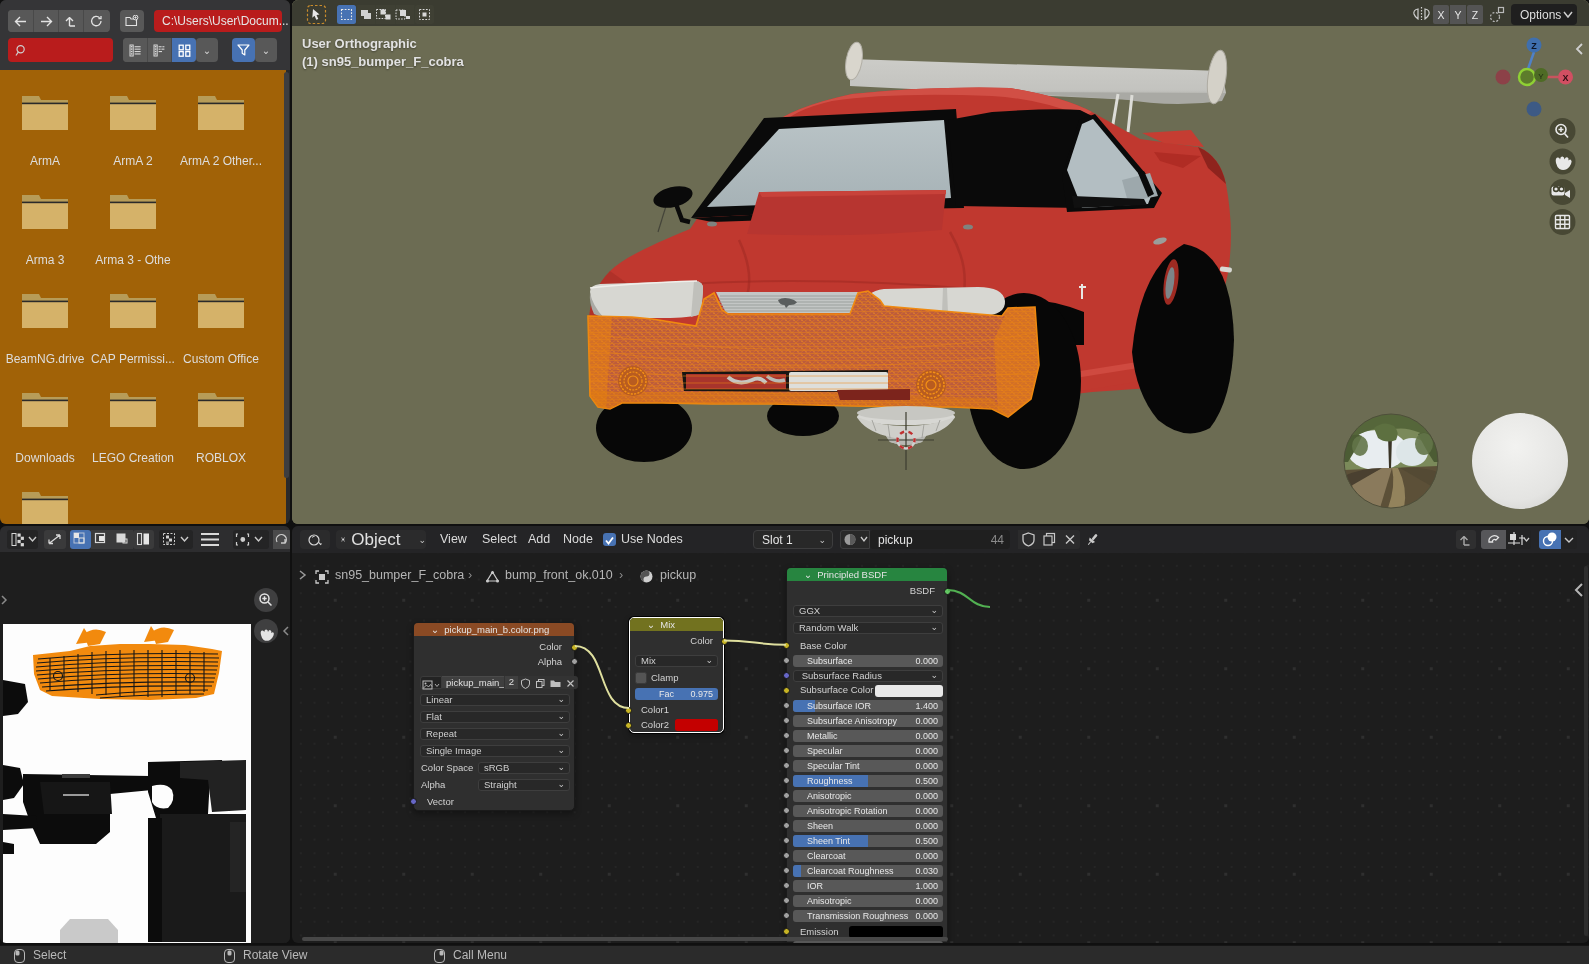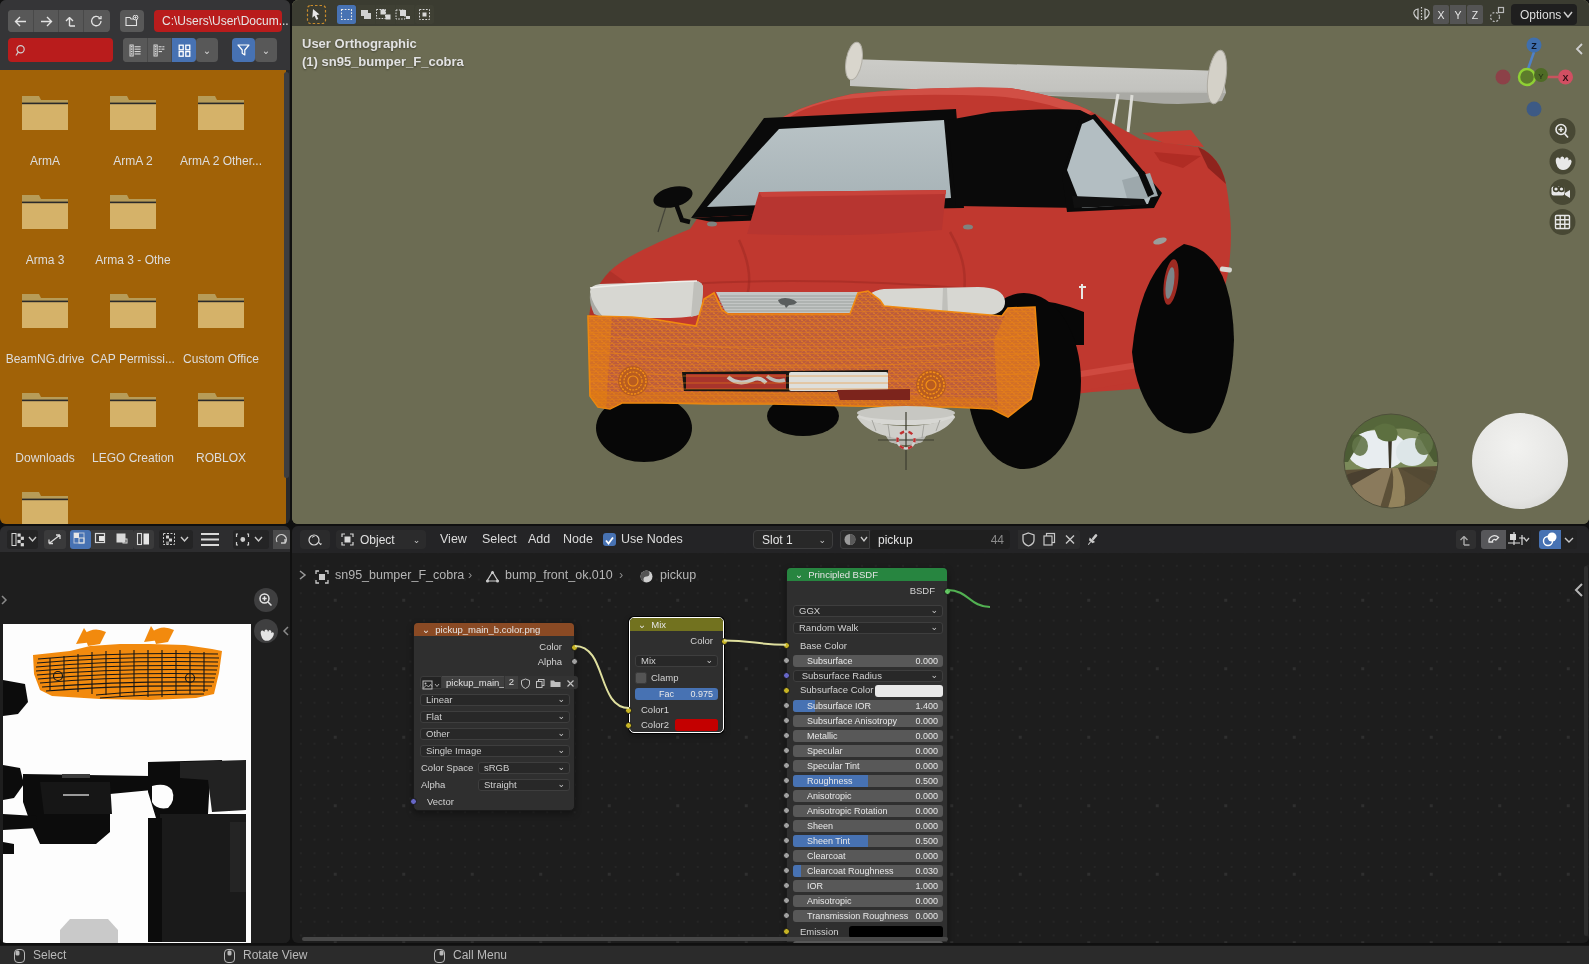--- a/index.html
+++ b/index.html
@@ -30,21 +30,21 @@
 #uv-canvas { position:absolute; left:0; top:26px; width:290px; height:391px; background:#1e1e1e; overflow:hidden; }
 
 
 #ne { left:292px; top:526px; width:1297px; height:417px; background:#1d1d1d; overflow:hidden; border-radius:6px; }
 #ne-header { position:absolute; left:0; top:0; width:1297px; height:27px; background:#242426; }
 .menu { position:absolute; top:0; height:27px; line-height:27px; color:#dbdbdb; font-size:12.5px; }
 #ne-crumb { position:absolute; left:0; top:27px; width:1297px; height:28px; color:#b5b5b5; font-size:12.5px; }
 
 
 .node { position:absolute; background:#2f2f2f; border-radius:5px; box-shadow:0 3px 6px rgba(0,0,0,0.35); border:1px solid #1a1a1a; }
-.nhead { position:absolute; left:0; top:0; width:100%; height:13px; border-radius:4px 4px 0 0; color:#e4e4e4; font-size:9.5px; line-height:13px; padding-left:8px; white-space:nowrap; overflow:hidden; }
+.nhead { position:absolute; left:0; top:0; width:100%; height:13px; border-radius:4px 4px 0 0; color:#e4e4e4; font-size:9.5px; line-height:13px; padding-left:17px; white-space:nowrap; overflow:hidden; }
 .nrow { position:absolute; font-size:9.5px; color:#d3d3d3; height:14px; line-height:14px; white-space:nowrap; }
 .wdg { position:absolute; height:12px; border-radius:3px; background:#585858; font-size:9px; color:#e8e8e8; line-height:12px; white-space:nowrap; }
 .drop { position:absolute; height:12px; border-radius:3px; background:#282828; border:1px solid #3e3e3e; font-size:9.5px; color:#d0d0d0; line-height:10px; padding-left:5px; white-space:nowrap; }
 .drop:after { content:"⌄"; position:absolute; right:4px; top:-1px; font-size:9px; color:#c9c9c9; }
 .sock { position:absolute; width:7px; height:7px; border-radius:50%; border:1px solid #161616; }
 
 
 #status { left:0; top:945px; width:1589px; height:19px; background:#2b2b2b; border-top:1px solid #161616; color:#b9b9b9; font-size:12px; }
 .skey { position:absolute; top:0; height:19px; line-height:19px; }
 </style>
@@ -612,21 +612,21 @@
       </div>
         </div>
       <div class="btngrp" style="left:44px;top:4px;width:90px;height:19px;background:#2b2b2c">
           <div class="btn" style="width:90px;background:#2b2b2c;justify-content:flex-start">
         <svg style="margin-left:5px" width="13" height="13" viewBox="0 0 13 13">
               <g stroke="#d8d8d8" stroke-width="1.2" fill="none">
                 <path d="M1 4 v-3 h3 M9 1 h3 v3 M12 9 v3 h-3 M4 12 h-3 v-3"></path>
               </g>
               <rect x="3.5" y="3.5" width="6" height="6" fill="#d8d8d8"></rect>
             </svg>
-        <span style="margin-left:6px;font-size:12px;color:#e0e0e0">Object</span>
+        <span style="margin-left:6px;font-size:17px;color:#e0e0e0">Object</span>
         <span style="margin-left:18px;font-size:9px;color:#c9c9c9">⌄</span>
       </div>
         </div>
       <div class="menu" style="left:148px">View</div>
       <div class="menu" style="left:190px">Select</div>
       <div class="menu" style="left:236px">Add</div>
       <div class="menu" style="left:271px">Node</div>
       <div class="abs" style="left:311px;top:6.5px;width:13px;height:13px;background:#4772b3;border-radius:3px">
         <svg width="13" height="13" viewBox="0 0 13 13">
             <path d="M3 6.5 L5.5 9.5 L10 3.5" stroke="#fff" stroke-width="1.8" fill="none"></path>
@@ -738,21 +738,21 @@
             </svg></div>
         <div class="abs" style="left:128px;width:15px;height:13px;background:#333333"><svg width="15" height="13" viewBox="0 0 15 13">
               <path d="M2.5 10 v-6.5 h3.5 l1 1.5 h5.5 v5 Z" fill="#c0c0c0"></path>
             </svg></div>
         <div class="abs" style="left:143px;width:15px;height:13px;background:#333333;border-radius:0 3px 3px 0"><svg width="15" height="13" viewBox="0 0 15 13">
               <path d="M4.5 3.5 l6 6 M10.5 3.5 l-6 6" stroke="#c0c0c0" stroke-width="1.2"></path>
             </svg></div>
       </div>
       <div class="drop" style="left:6px;top:71px;width:150px">Linear</div>
       <div class="drop" style="left:6px;top:88px;width:150px">Flat</div>
-      <div class="drop" style="left:6px;top:105px;width:150px">Other</div>
+      <div class="drop" style="left:6px;top:105px;width:150px">Repeat</div>
       <div class="drop" style="left:6px;top:122px;width:150px">Single Image</div>
       <div class="nrow" style="left:7px;top:138px">Color Space</div>
       <div class="drop" style="left:64px;top:139px;width:92px">sRGB</div>
       <div class="nrow" style="left:7px;top:155px">Alpha</div>
       <div class="drop" style="left:64px;top:156px;width:92px">Straight</div>
       <div class="nrow" style="left:13px;top:172px">Vector</div>
       <div class="sock" style="left:-4px;top:175px;background:#6767c7"></div>
     </div>
 
     <div class="node" style="left:337px;top:91px;width:95px;height:116px;border:1.5px solid #ffffff;box-shadow:0 0 0 1px #000, 0 3px 6px rgba(0,0,0,0.35)">

